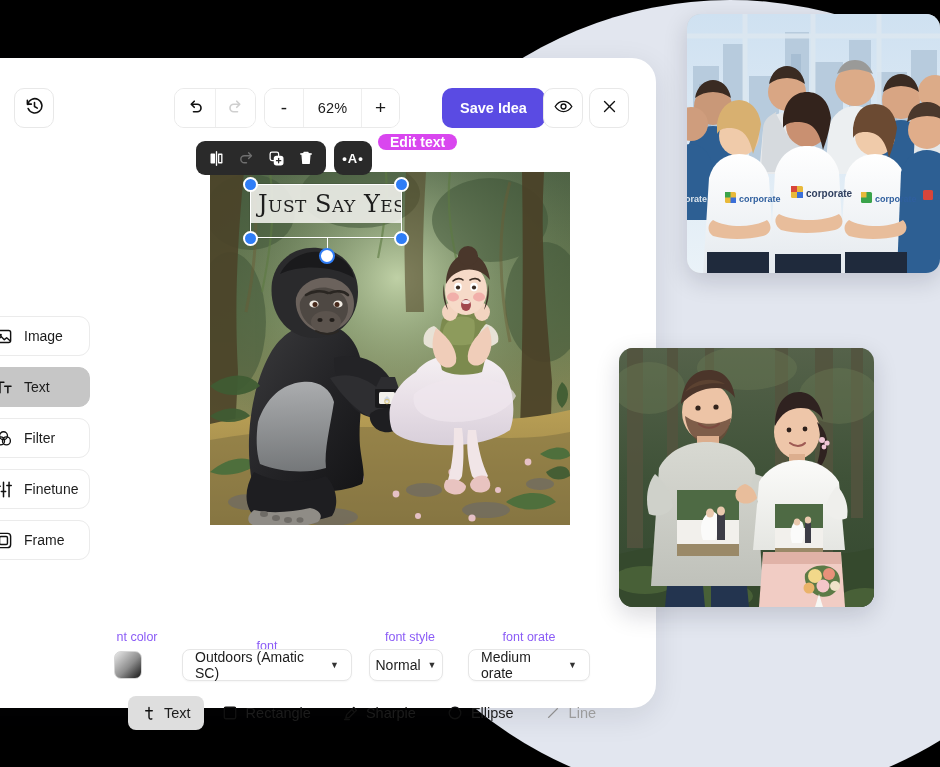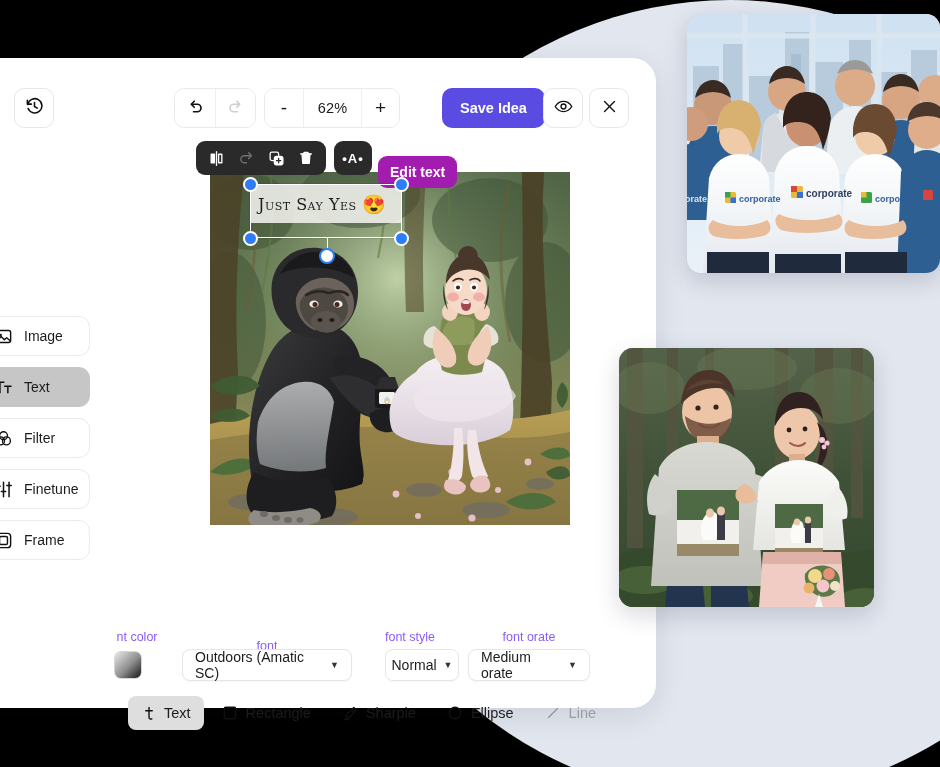--- a/index.html
+++ b/index.html
@@ -70,22 +70,22 @@
     width:28px; height:28px; display:flex; align-items:center; justify-content:center;
     cursor:pointer; border-radius:5px;
   }
   .ctx-letterspacing{
     position:absolute; left:334px; top:141px; width:38px; height:34px;
     background:#2A2A2A; border-radius:9px; display:flex; align-items:center;
     justify-content:center; color:#fff; font-size:13px; font-weight:700;
     letter-spacing:1px; cursor:pointer; z-index:6;
   }
   .ctx-edittext{
-    position:absolute; left:378px; top:156px; height:32px; padding:0 12px;
-    background:#a21caf; border-radius:9px; display:flex; align-items:center;
+    position:absolute; left:378px; top:134px; height:16px; padding:0 12px;
+    background:#d946ef; border-radius:9px; display:flex; align-items:center;
     color:#fff; font-size:14px; font-weight:700; cursor:pointer; z-index:7;
   }
 
   
   .canvas-wrap{
     position:absolute; left:210px; top:172px; width:360px; height:353px;
     overflow:hidden; background:#2d3b2a;
   }
   .canvas-svg{ position:absolute; inset:0; width:100%; height:100%; }
 
@@ -111,21 +111,21 @@
     position:absolute; left:326.5px; top:238px; width:1.5px; height:12px;
     background:#fff; z-index:8;
   }
   .text-overlay{
     position:absolute; left:251px; top:185px; width:150px; height:38px;
     background:rgba(243,242,238,.88);
     display:flex; align-items:center; padding-left:7px; gap:6px;
     z-index:7; overflow:hidden;
   }
   .text-overlay .tx{
-    font-family:"DejaVu Serif", serif; font-size:16px; color:#1d1d1d;
+    font-family:"DejaVu Serif", serif; font-size:24px; color:#1d1d1d;
     font-variant:small-caps; letter-spacing:.5px; white-space:nowrap;
   }
   .text-overlay .emoji{ font-size:19px; line-height:1; }
 
   
   .rail{ position:absolute; left:20px; top:258px; width:110px; }
   .rail-item{
     display:flex; align-items:center; gap:11px;
     height:40px; padding-left:12px; margin-bottom:11px;
     background:#fff; border:1px solid #EBEBEB; border-radius:11px;
@@ -151,21 +151,21 @@
     cursor:pointer;
   }
   .select-box{
     position:absolute; height:32px; background:#fff;
     border:1px solid #E6E6E6; border-radius:8px;
     display:flex; align-items:center; justify-content:center; gap:7px;
     font-size:14px; color:#1c1c1c; cursor:pointer; padding:0 12px;
     box-shadow:0 1px 2px rgba(0,0,0,.04);
   }
   .sel-font{  left:222px; top:19px; width:170px; }
-  .sel-style{ left:409px; top:19px; width:74px;margin-left:16px; }
+  .sel-style{ left:409px; top:19px; width:74px; }
   .sel-size{  left:508px; top:19px; width:122px; }
   .caret{ font-size:9px; color:#333; }
 
   
   .shape-row{
     position:absolute; left:168px; top:638px; height:34px;
     display:flex; align-items:center; gap:6px;
   }
   .shape-item{
     display:flex; align-items:center; gap:8px; height:34px;

